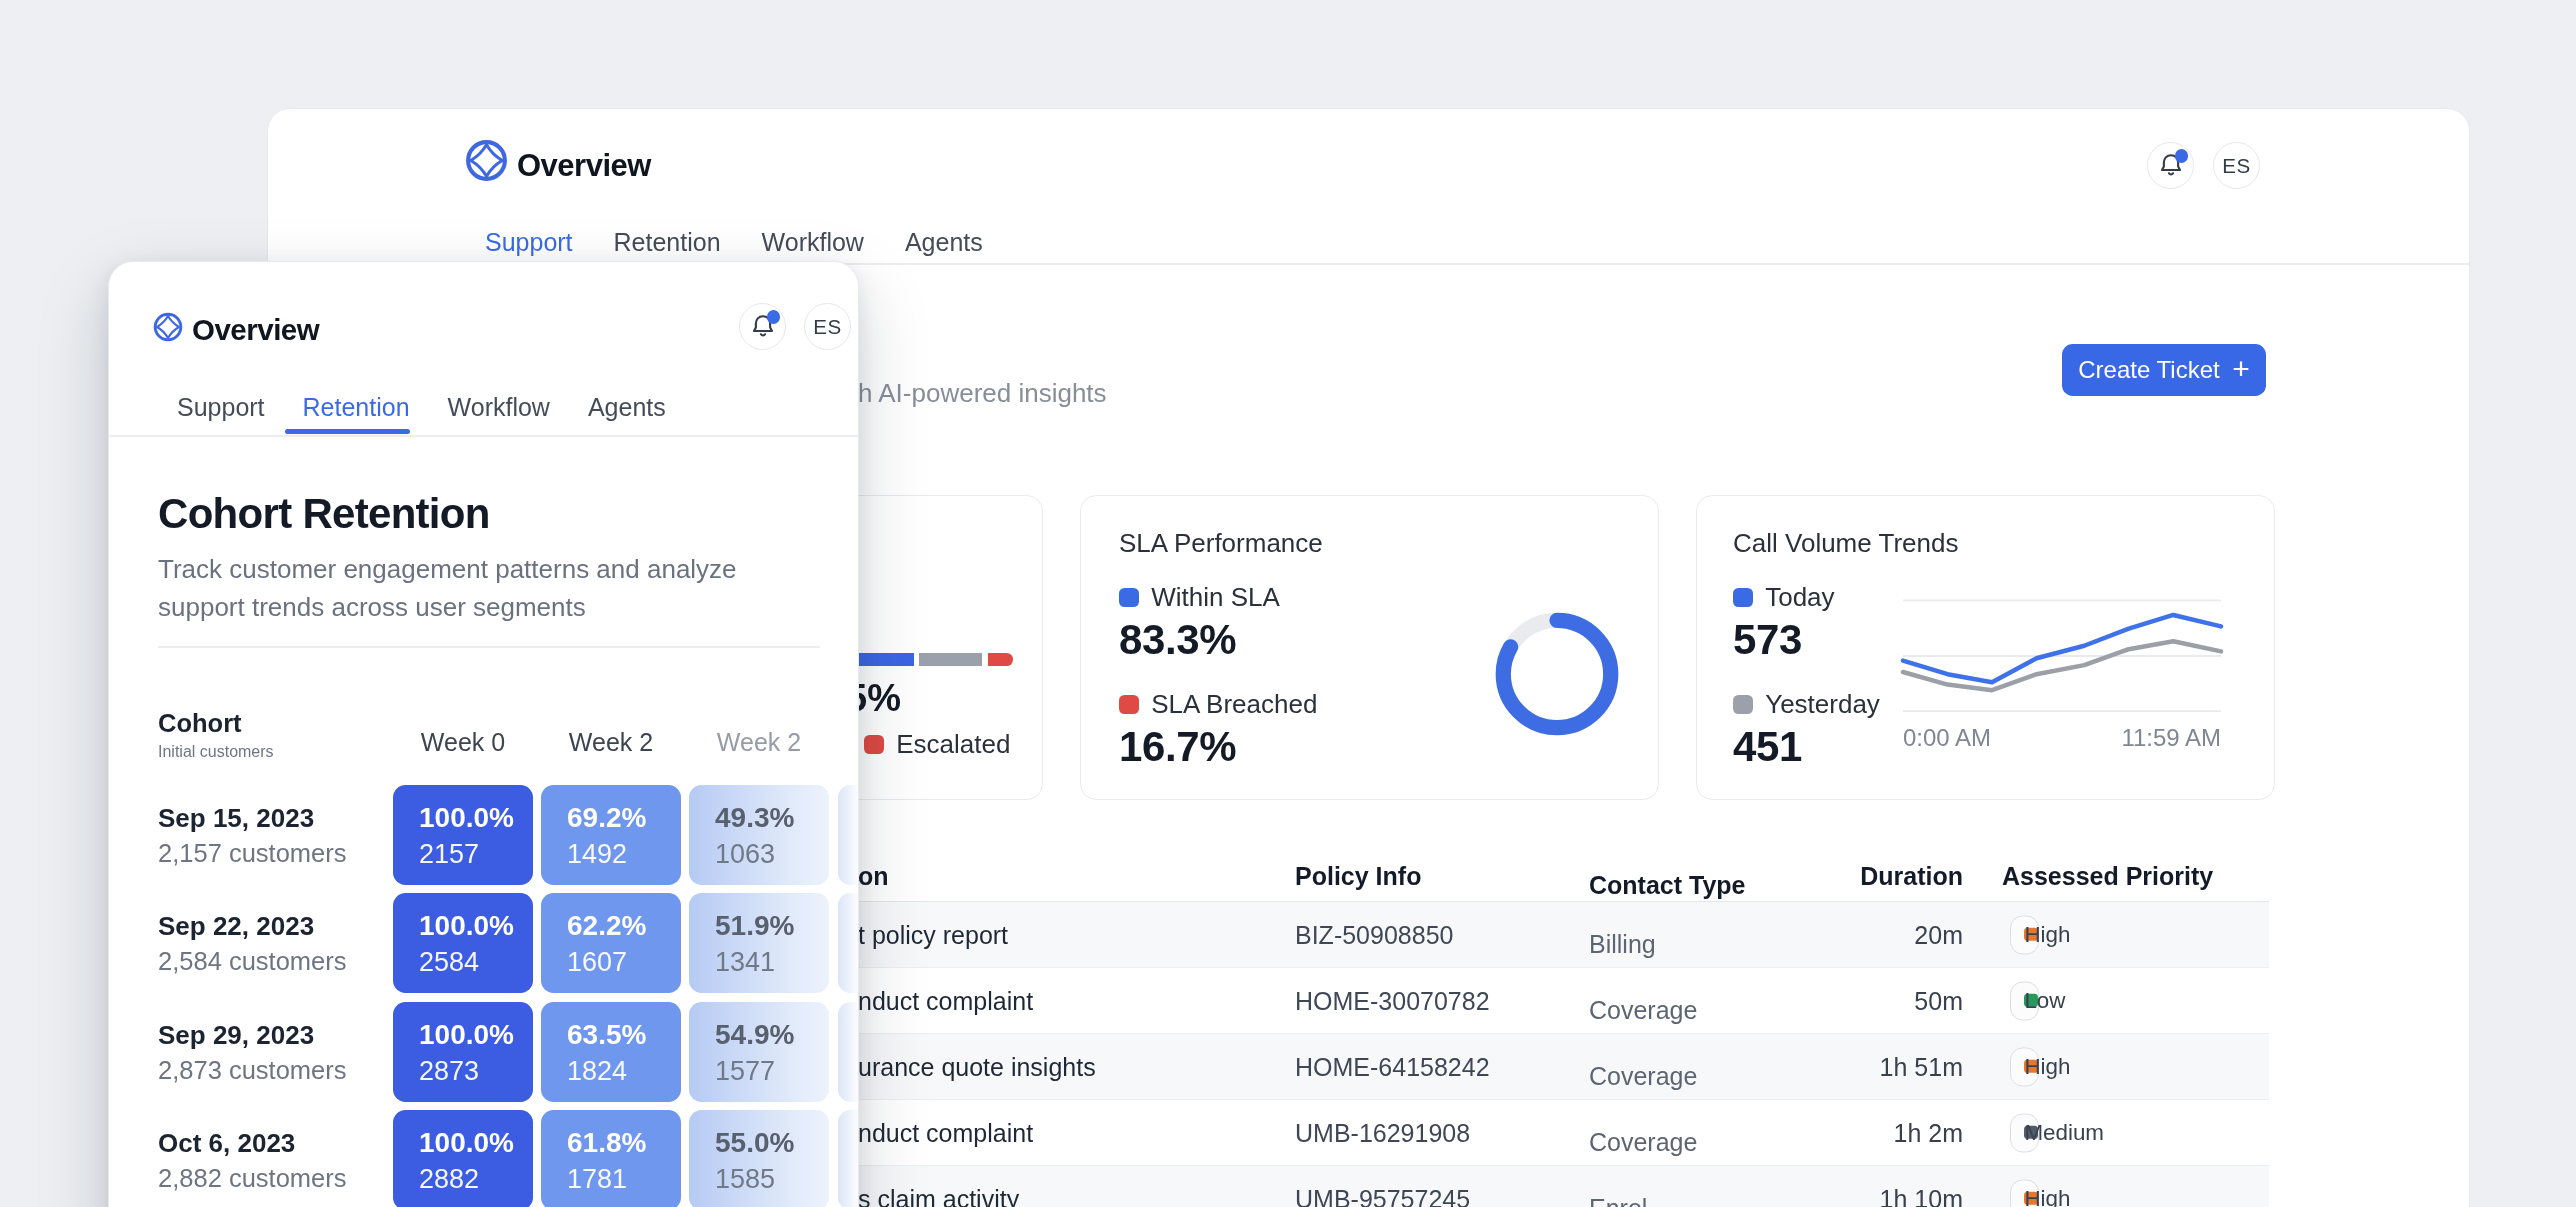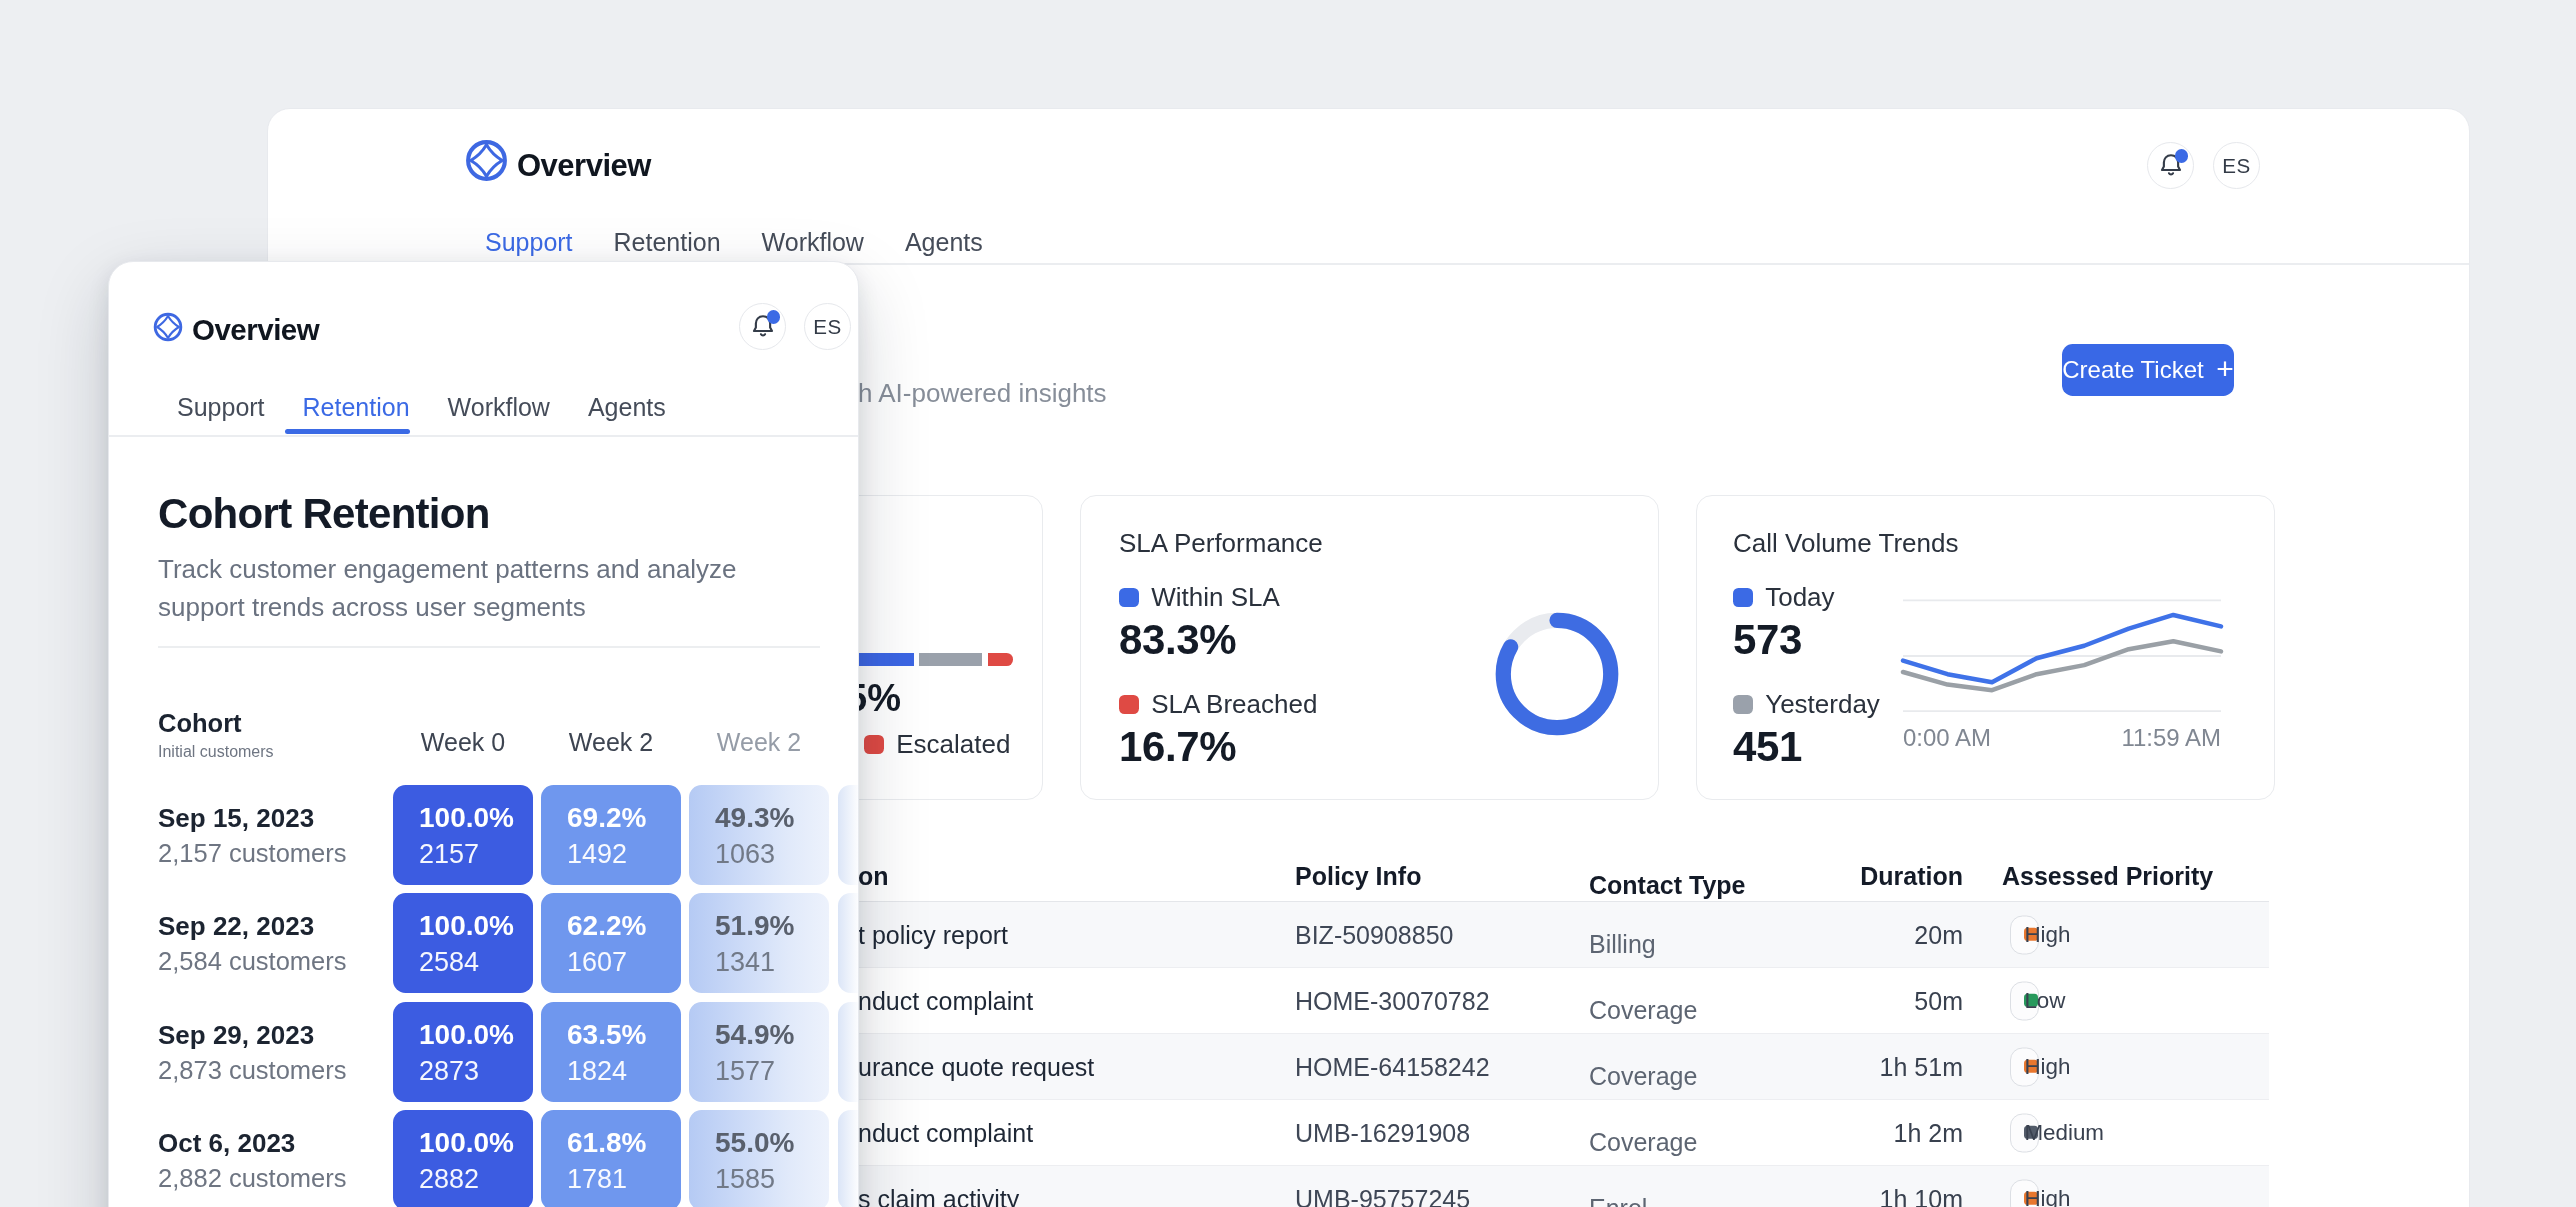--- a/index.html
+++ b/index.html
@@ -17,21 +17,21 @@
   .icon-btn .bell-dot { position:absolute; left:27px; top:6.3px; width:13.4px; height:13.4px; border-radius:50%; background:#3b6ae5; }
   .avatar-btn { font-size:20.6px; color:#333b47; letter-spacing:0.4px; font-weight:500; }
   .bw-bell { left:1879px; top:33px; }
   .bw-es { left:1945px; top:33px; }
   .tabs { display:flex; gap:41px; font-size:25px; font-weight:500; color:#454c59; }
   .tabs .tab { cursor:default; }
   .tabs .tab.active { color:#3b6ae5; }
   .bw-tabs { left:217px; top:119px; }
   .bw-header-line { left:0; right:0; top:154px; height:1.8px; background:#ebedf0; }
   .bw-subtitle-frag { left:590px; top:269px; font-size:26px; color:#878e99; }
-  .bw-create { left:1794px; top:235px; width:172px; height:52px; border-radius:10.7px; background:#3968e6;
+  .bw-create { left:1794px; top:235px; width:204px; height:52px; border-radius:10.7px; background:#3968e6;
     color:#fff; font-size:24px; display:flex; align-items:center; justify-content:center; gap:12.5px; }
   .bw-create .plus { font-size:30px; font-weight:400; line-height:0; margin-top:-1.8px; }
 
   
   .bw-cards { left:196px; top:386px; display:flex; gap:37px; }
   .card { width:579px; height:305px; background:#fff; border:1.8px solid #e9ebee; border-radius:16px; position:relative; }
   .card-title { position:absolute; left:38px; top:32px; font-size:26px; font-weight:400; color:#2a313c; }
   .legend { position:absolute; display:flex; align-items:center; gap:12.5px; font-size:26px; color:#2a313c; }
   .legend .sq { width:19.7px; height:19.7px; border-radius:5.4px; }
   .bigval { position:absolute; font-size:42px; font-weight:700; color:#141b26; letter-spacing:-0.4px; }
@@ -236,21 +236,21 @@
           <span class="col-desc">nduct complaint</span>
           <span class="col-policy">HOME-30070782</span>
           <span class="col-contact">Coverage</span>
           <span class="col-duration">50m</span>
           <span class="badge">
             <span class="dot" style="background: rgb(39, 153, 92);"></span>
             <span>Low</span>
           </span>
         </div>
         <div class="t-row">
-          <span class="col-desc">urance quote request</span>
+          <span class="col-desc">urance quote insights</span>
           <span class="col-policy">HOME-64158242</span>
           <span class="col-contact">Coverage</span>
           <span class="col-duration">1h 51m</span>
           <span class="badge">
             <span class="dot" style="background: rgb(232, 119, 46);"></span>
             <span>High</span>
           </span>
         </div>
         <div class="t-row">
           <span class="col-desc">nduct complaint</span>

